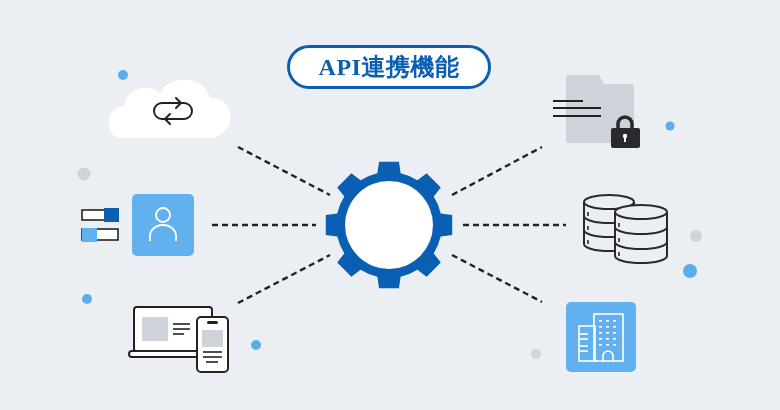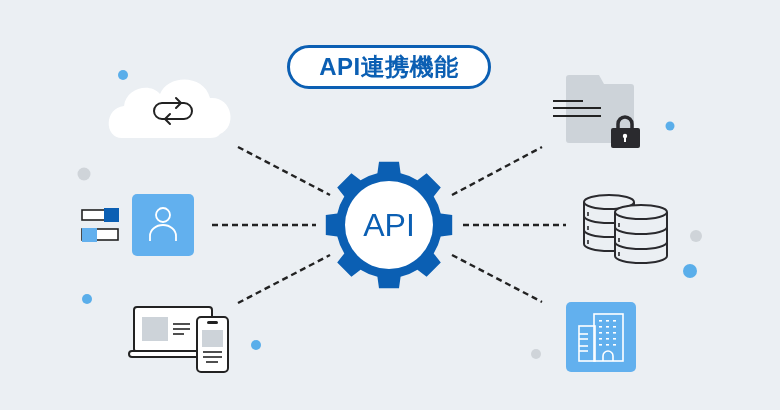--- a/index.html
+++ b/index.html
@@ -3,21 +3,21 @@
 <meta charset="utf-8">
 <style>
   html, body { margin: 0; padding: 0; }
   body { width: 780px; height: 410px; background: #ebeff3; overflow: hidden; position: relative; font-family: "DejaVu Sans", sans-serif; }
   #stage { position: absolute; left: 0; top: 0; width: 780px; height: 410px; }
   .title-pill {
     position: absolute; left: 287px; top: 45px; width: 204px; height: 44px;
     box-sizing: border-box; border: 3px solid #0b5fb3; border-radius: 24px; background: #ffffff;
     display: flex; align-items: center; justify-content: center;
     color: #0b5fb3; font-weight: bold; font-size: 24px; letter-spacing: 0.5px;
-    font-family: Liberation Sans, sans-serif;
+    font-family: Liberation Serif, serif;
   }
   .api-label {
     position: absolute; left: 346px; top: 205px; width: 86px; height: 40px;
     display: flex; align-items: center; justify-content: center;
     color: #0b5fb3; font-size: 32px; font-family: "Liberation Sans", sans-serif;
   }
 </style>
 </head>
 <body>
 
@@ -150,14 +150,13 @@
           <rect x="606" y="344" width="3" height="1.6"></rect>
           <rect x="613" y="344" width="3" height="1.6"></rect>
       </g>
     </g>
   </svg>
 
   <div class="title-pill">
     <span>API連携機能</span>
   </div>
 
-  <div class="api-label">API</div>
 </div>
 
 </body></html>

